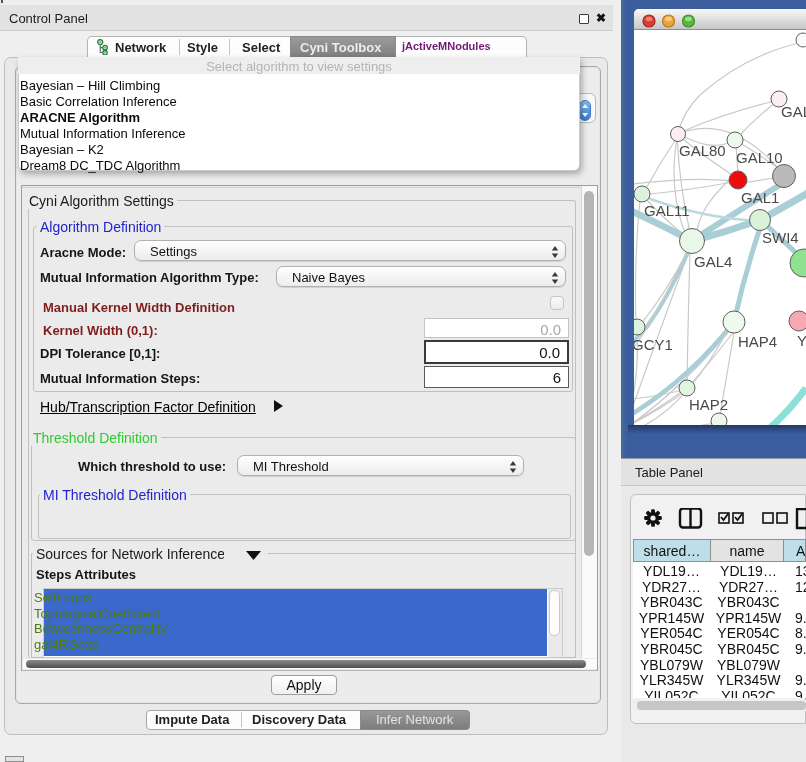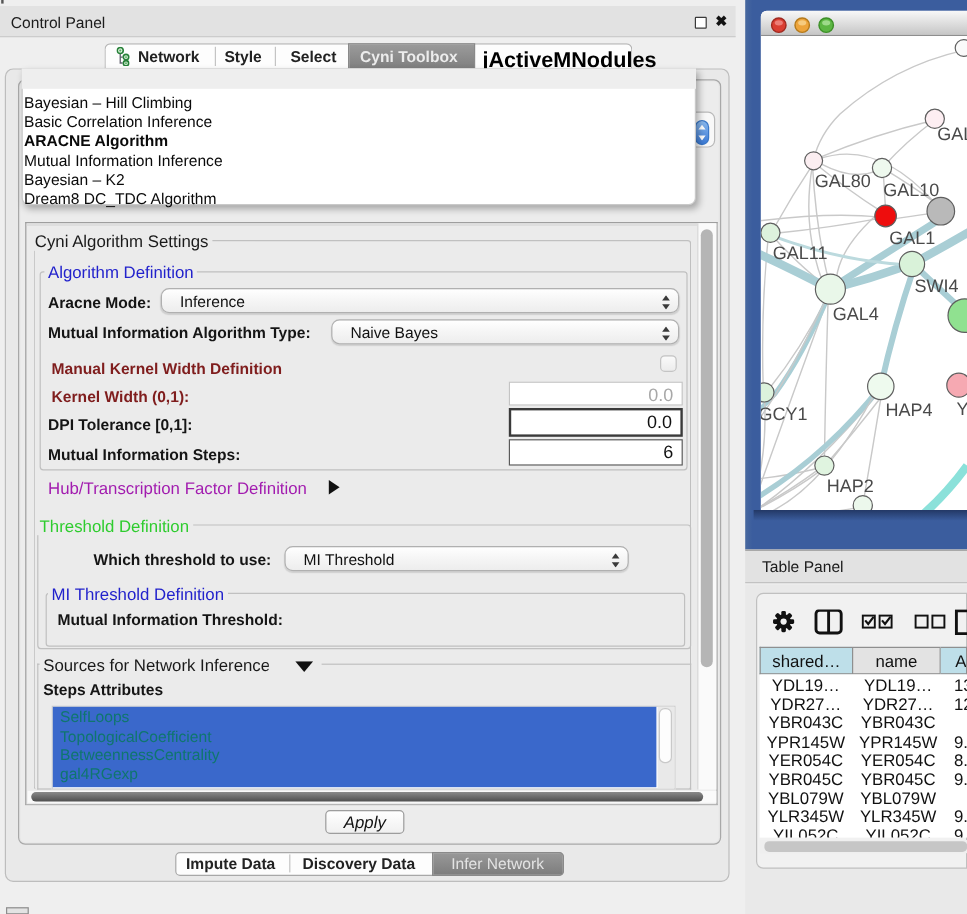--- a/index.html
+++ b/index.html
@@ -1,21 +1,21 @@
 <!DOCTYPE html>
 <html><head>
 <meta charset="utf-8">
 <style>
   * { margin:0; padding:0; box-sizing:border-box; }
   html,body { width:806px; height:762px; overflow:hidden; background:#efefef;
     font-family:"Liberation Sans", sans-serif; }
   .abs { position:absolute; }
   #stage { position:relative; width:720px; height:762px; }
   .b13 { font-size:13px; font-weight:bold; color:#151515; }
-  .r13 { font-size:13px; color:#a21caf; }
+  .r13 { font-size:13px; color:#000000;text-decoration:underline; }
   .gray13 { font-size:13px; font-weight:bold; color:#7f1d1d; }
   .combo { position:absolute; border:1px solid #b0b0b0; border-radius:7px;
     background:linear-gradient(#ffffff,#f6f6f6 45%,#ededed); height:21px;
     box-shadow:0 1px 1px rgba(0,0,0,0.12); }
   .combo .ct { position:absolute; left:15px; top:3px; font-size:13px; color:#111; }
   .combo svg { position:absolute; right:6px; top:4.5px; }
   .field { position:absolute; background:#fff; font-size:15px; color:#111;
     text-align:right; padding:2px 7px 0 0; }
   .glabel { position:absolute; font-size:14px; background:transparent; padding:0 3px; }
 </style>
@@ -45,21 +45,21 @@
     <circle cx="8" cy="8.6" r="0.8" fill="#56ad62"></circle>
     <circle cx="8" cy="13.7" r="2.2" fill="#d9efd9" stroke="#268038" stroke-width="1.3"></circle>
     <circle cx="8" cy="13.7" r="0.8" fill="#56ad62"></circle>
   </svg>
   <div class="abs" style="left:115px;top:40px;font-size:13px;font-weight:bold;color:#222;">Network</div>
   <div class="abs" style="left:179px;top:39px;width:1px;height:16px;background:#c4c4c4;"></div>
   <div class="abs" style="left:187px;top:40px;font-size:13px;font-weight:bold;color:#222;">Style</div>
   <div class="abs" style="left:229px;top:39px;width:1px;height:16px;background:#c4c4c4;"></div>
   <div class="abs" style="left:242px;top:40px;font-size:13px;font-weight:bold;color:#222;">Select</div>
   <div class="abs" style="left:300px;top:40px;font-size:13px;font-weight:bold;color:#ececec;">Cyni Toolbox</div>
-  <div class="abs" style="left:402px;top:40px;font-size:18px;font-weight:bold;color:#000000;">jActiveMNodules</div>
+  <div class="abs" style="left:402px;top:40px;font-size:11px;font-weight:bold;color:#701a75;">jActiveMNodules</div>
 
   <div class="abs" style="left:15px;top:66px;width:586px;height:638px;background:#ececec;border:1px solid #a8a8a8;border-radius:6px;box-shadow:inset 0 0 0 1px #e5e5e5;"></div>
 
   <div class="abs" style="left:560px;top:93px;width:36px;height:30px;background:#f8f8f8;border:1px solid #b9b9b9;border-radius:6px;"></div>
   <div class="abs" style="left:579px;top:100px;width:12px;height:21px;border-radius:6px;background:linear-gradient(#8ab9ee,#3b7ad6);border:1px solid #3a78c8;"></div>
   <svg class="abs" style="left:581px;top:104px;" width="8" height="13" viewBox="0 0 8 13">
       <path d="M4 0 L7 4 L1 4 Z" fill="#fff"></path>
       <path d="M4 13 L7 9 L1 9 Z" fill="#fff"></path>
     </svg>
 
@@ -74,21 +74,21 @@
   <div class="abs" style="left:26px;top:660px;width:560px;height:8px;background:linear-gradient(#8a8a8a,#4e4e4e);border-radius:4px;"></div>
 
   <div class="abs" style="left:28px;top:200px;width:548px;height:458px;border:1px solid #c0c0c0;border-radius:3px;border-bottom:none;"></div>
   <div class="glabel" style="left:26px;top:193px;background:#ebebeb;color:#1a1a1a;">Cyni Algorithm Settings</div>
 
   <div class="abs" style="left:33px;top:226px;width:540px;height:166px;border:1px solid #c0c0c0;border-radius:3px;"></div>
   <div class="glabel" style="left:37px;top:219px;background:#ebebeb;color:#2222cc;">Algorithm Definition</div>
 
   <div class="b13 abs" style="left:40px;top:245px;">Aracne Mode:</div>
   <div class="combo" style="left:134px;top:240px;width:432px;">
-    <span class="ct">Inference</span>
+    <span class="ct">Settings</span>
     <svg width="8" height="12" viewBox="0 0 8 12">
         <path d="M4 0 L7.2 4.4 L0.8 4.4 Z" fill="#3a3a3a"></path>
         <path d="M4 12 L7.2 7.6 L0.8 7.6 Z" fill="#3a3a3a"></path>
       </svg>
   </div>
   <div class="b13 abs" style="left:40px;top:270px;">Mutual Information Algorithm Type:</div>
   <div class="combo" style="left:276px;top:266px;width:290px;">
     <span class="ct">Naive Bayes</span>
     <svg width="8" height="12" viewBox="0 0 8 12">
         <path d="M4 0 L7.2 4.4 L0.8 4.4 Z" fill="#3a3a3a"></path>
@@ -116,50 +116,50 @@
   <div class="combo" style="left:237px;top:455px;width:287px;">
     <span class="ct">MI Threshold</span>
     <svg width="8" height="12" viewBox="0 0 8 12">
         <path d="M4 0 L7.2 4.4 L0.8 4.4 Z" fill="#3a3a3a"></path>
         <path d="M4 12 L7.2 7.6 L0.8 7.6 Z" fill="#3a3a3a"></path>
       </svg>
   </div>
 
   <div class="abs" style="left:38px;top:494px;width:533px;height:45px;border:1px solid #c0c0c0;border-radius:3px;"></div>
   <div class="glabel" style="left:40px;top:487px;background:#ebebeb;color:#2222cc;">MI Threshold Definition</div>
-  <div class="b13 abs" style="left:48px;top:509px;">Mutual Information Threshold:</div>
 
   <div class="abs" style="left:31px;top:553px;width:545px;height:105px;border:1px solid #c0c0c0;border-top:none;"></div>
   <div class="abs" style="left:31px;top:553px;width:545px;height:1px;background:#c0c0c0;"></div>
   <div class="glabel" style="left:33px;top:546px;background:#ebebeb;color:#1a1a1a;">Sources for Network Inference</div>
   <div class="abs" style="left:224px;top:548px;width:44px;height:13px;background:#ebebeb;"></div>
   <svg class="abs" style="left:246px;top:551px;" width="15" height="9" viewBox="0 0 15 9">
       <path d="M0 0 L15 0 L7.5 9 Z" fill="#111"></path>
     </svg>
   <div class="b13 abs" style="left:36px;top:567px;">Steps Attributes</div>
 
   <div class="abs" style="left:43px;top:588px;width:520px;height:70px;background:#ffffff;border:1px solid #cccccc;"></div>
   <div class="abs" style="left:44px;top:589px;width:503px;height:67px;background:#3a68cb;"></div>
-  <div class="abs" style="left:50px;top:590px;font-size:13px;color:#0f766e;line-height:15.5px;">SelfLoops<br>TopologicalCoefficient<br>BetweennessCentrality<br>gal4RGexp</div>
+  <div class="abs" style="left:34px;top:590px;font-size:13px;color:#4d7c0f;line-height:15.5px;">SelfLoops<br>TopologicalCoefficient<br>BetweennessCentrality<br>gal4RGexp</div>
   <div class="abs" style="left:548px;top:589px;width:14px;height:68px;background:#e9e9e9;"></div>
   <div class="abs" style="left:549px;top:590px;width:11px;height:46px;background:#fdfdfd;border:1px solid #c9c9c9;border-radius:5px;"></div>
 
-  <div class="abs" style="left:271px;top:675px;width:66px;height:20px;background:linear-gradient(#ffffff,#f0f0f0);border:1px solid #9d9d9d;border-radius:4px;text-align:center;font-size:14px;color:#111;padding-top:1px;font-style:italic;">Apply</div>
+  <div class="abs" style="left:271px;top:675px;width:66px;height:20px;background:linear-gradient(#ffffff,#f0f0f0);border:1px solid #9d9d9d;border-radius:4px;text-align:center;font-size:14px;color:#111;padding-top:1px;">Apply</div>
 
   <div class="abs" style="left:146px;top:710px;width:324px;height:20px;background:#fdfdfd;border:1px solid #a8a8a8;border-radius:4px;"></div>
   <div class="abs" style="left:360px;top:710px;width:110px;height:20px;background:linear-gradient(#989898,#7d7d7d);border:1px solid #8a8a8a;border-radius:0 4px 4px 0;"></div>
   <div class="abs" style="left:155px;top:712px;font-size:13px;font-weight:bold;color:#222;">Impute Data</div>
   <div class="abs" style="left:241px;top:712px;width:1px;height:15px;background:#c4c4c4;"></div>
   <div class="abs" style="left:252px;top:712px;font-size:13px;font-weight:bold;color:#222;">Discovery Data</div>
   <div class="abs" style="left:376px;top:712px;font-size:13px;color:#e3e3e3;">Infer Network</div>
 
   <div class="abs" style="left:5px;top:756px;width:19px;height:6px;background:#e3e3e3;border:1px solid #8d8d8d;"></div>
 
   <div class="abs" style="left:18px;top:57px;width:562px;height:114px;background:#ffffff;border:1px solid #c9c9c9;border-radius:0 0 6px 6px;box-shadow:2px 3px 6px rgba(0,0,0,0.3);"></div>
   <div class="abs" style="left:18px;top:57px;width:562px;height:17px;background:#eeeeee;"></div>
+  <div class="abs" style="left:18px;top:59px;width:562px;text-align:center;font-size:13px;color:#b4b4b4;">Select algorithm to view settings</div>
   <div class="abs" style="left:20px;top:78px;font-size:13px;color:#0a0a0a;line-height:15.9px;">Bayesian – Hill Climbing<br>Basic Correlation Inference<br><b>ARACNE Algorithm</b><br>Mutual Information Inference<br>Bayesian – K2<br>Dream8 DC_TDC Algorithm</div>
 
   <div class="abs" style="left:621px;top:0;width:185px;height:458px;background:linear-gradient(90deg,#48699f,#3b5d9e 6px);"></div>
 
   <div class="abs" style="left:634px;top:9px;width:172px;height:416px;background:#ffffff;border-radius:5px 0 0 0;overflow:hidden;">
     <div class="abs" style="left:0;top:0;width:172px;height:21px;background:linear-gradient(#f8f8f8,#c6c6c6);border-bottom:1px solid #8e8e8e;"></div>
     <svg class="abs" style="left:0;top:0;" width="172" height="22" viewBox="0 0 172 22">
       <circle cx="15" cy="12" r="6" fill="#da3e32" stroke="#a02a20" stroke-width="1.2"></circle>
       <circle cx="34.5" cy="12" r="6" fill="#eda43b" stroke="#b57a1a" stroke-width="1.2"></circle>
       <circle cx="54.5" cy="12" r="6" fill="#5cb643" stroke="#3c8f27" stroke-width="1.2"></circle>

